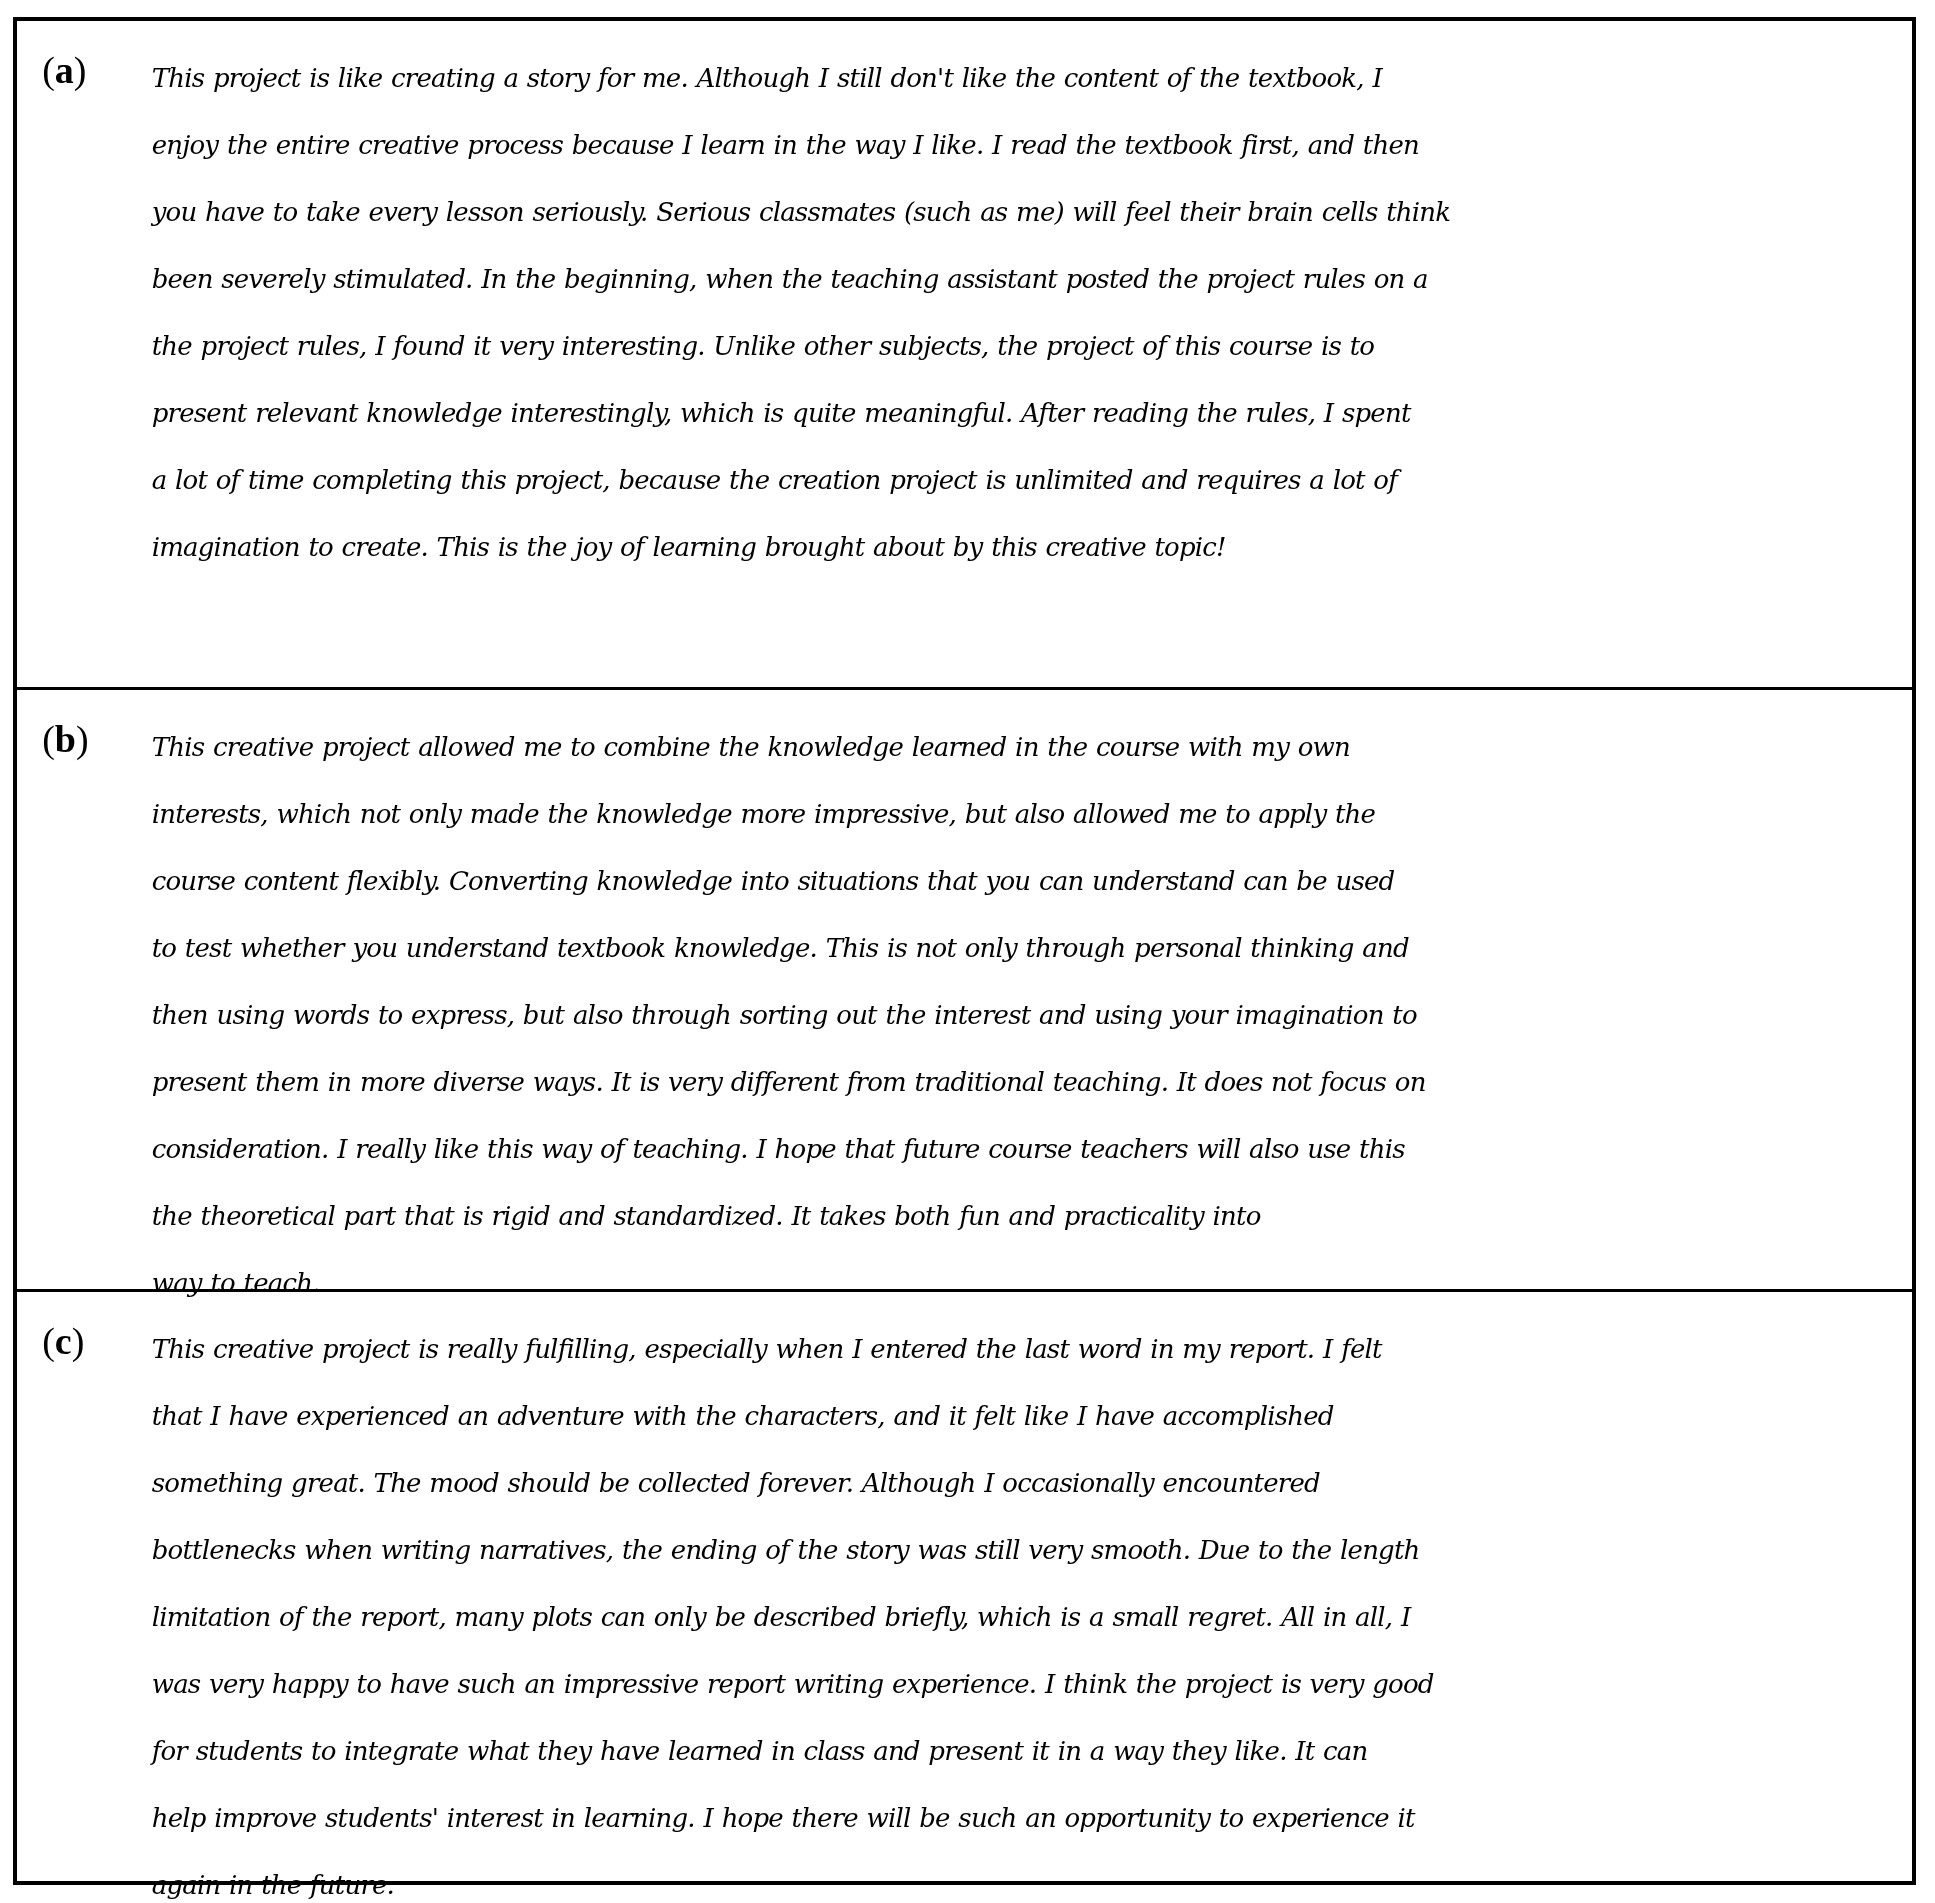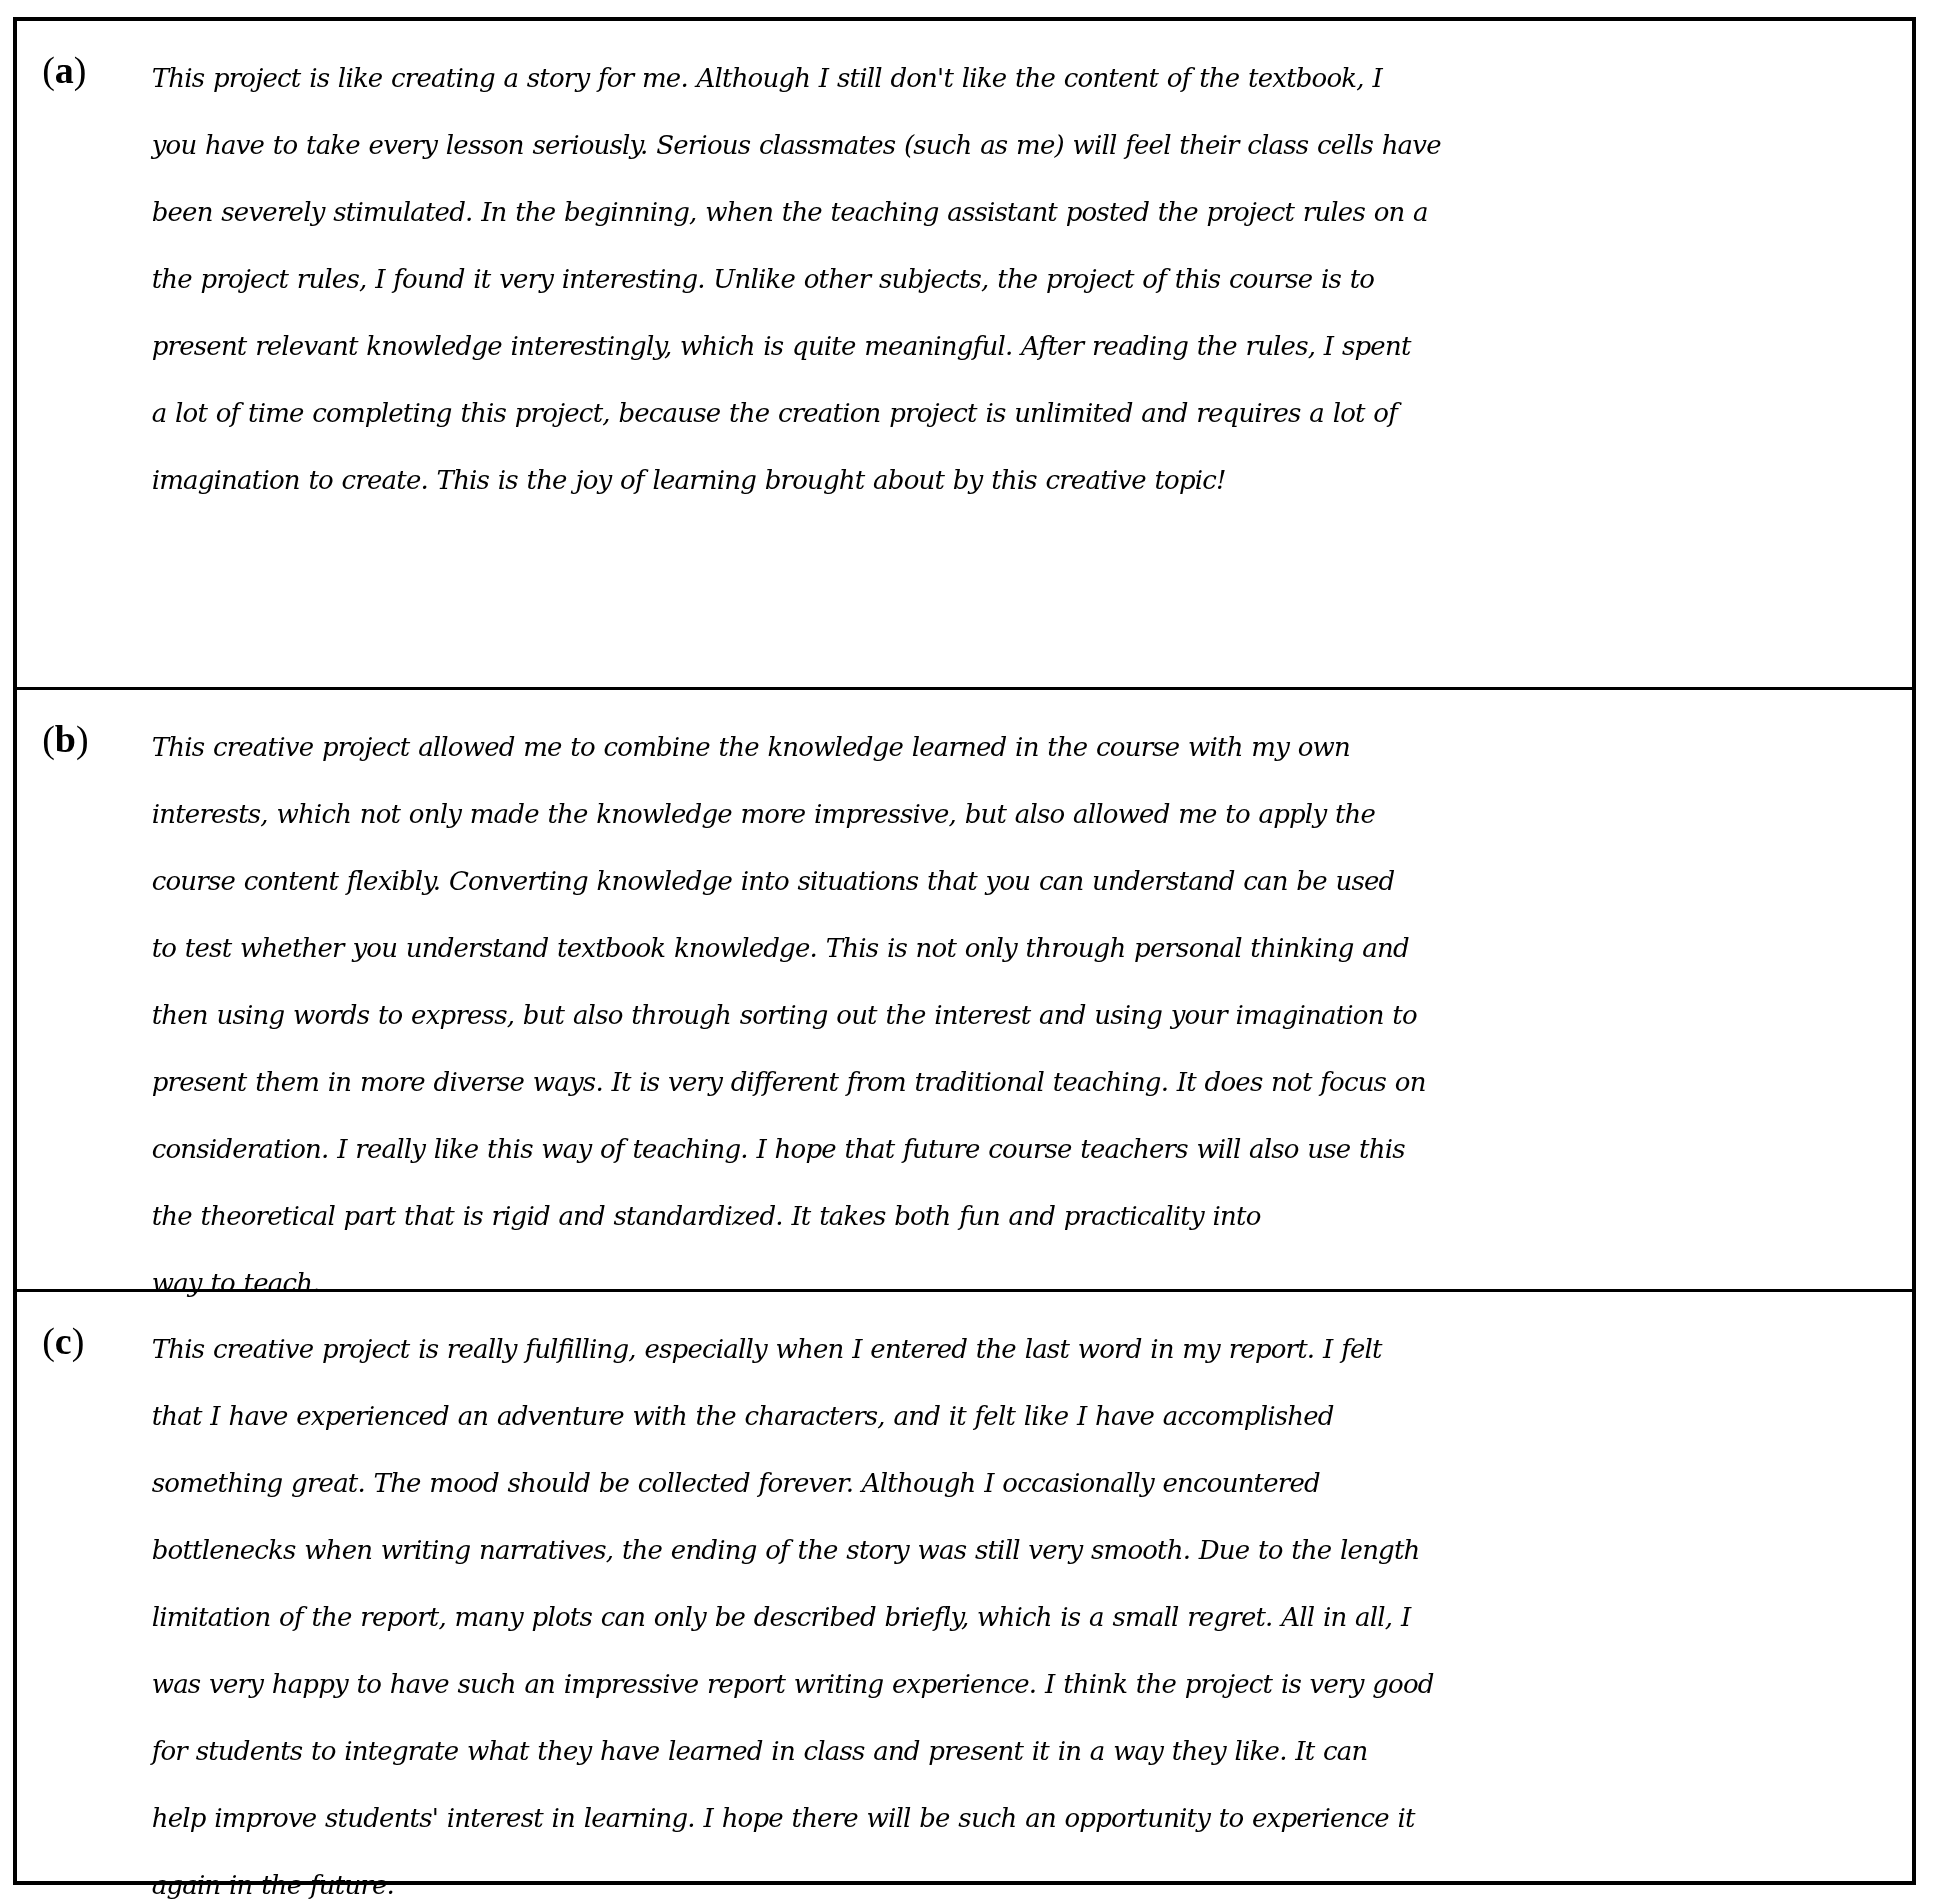--- a/index.html
+++ b/index.html
@@ -69,21 +69,22 @@
   </style>
 </head>
 <body>
 
 <div class="table">
 
   <div class="row row-a">
     <div class="label"><span class="paren">(</span><span class="letter">a</span><span class="paren">)</span></div>
     <div class="text">
       <span class="line">This project is like creating a story for me. Although I still don't like the content of the textbook, I</span>
-      <span class="line">you have to take every lesson seriously. Serious classmates (such as me) will feel their class cells have</span>
+      <span class="line">enjoy the entire creative process because I learn in the way I like. I read the textbook first, and then</span>
+      <span class="line">you have to take every lesson seriously. Serious classmates (such as me) will feel their brain cells think</span>
       <span class="line">been severely stimulated. In the beginning, when the teaching assistant posted the project rules on a</span>
       <span class="line">the project rules, I found it very interesting. Unlike other subjects, the project of this course is to</span>
       <span class="line">present relevant knowledge interestingly, which is quite meaningful. After reading the rules, I spent</span>
       <span class="line">a lot of time completing this project, because the creation project is unlimited and requires a lot of</span>
       <span class="line">imagination to create. This is the joy of learning brought about by this creative topic!</span>
     </div>
   </div>
 
   <div class="row row-b">
     <div class="label"><span class="paren">(</span><span class="letter">b</span><span class="paren">)</span></div>

